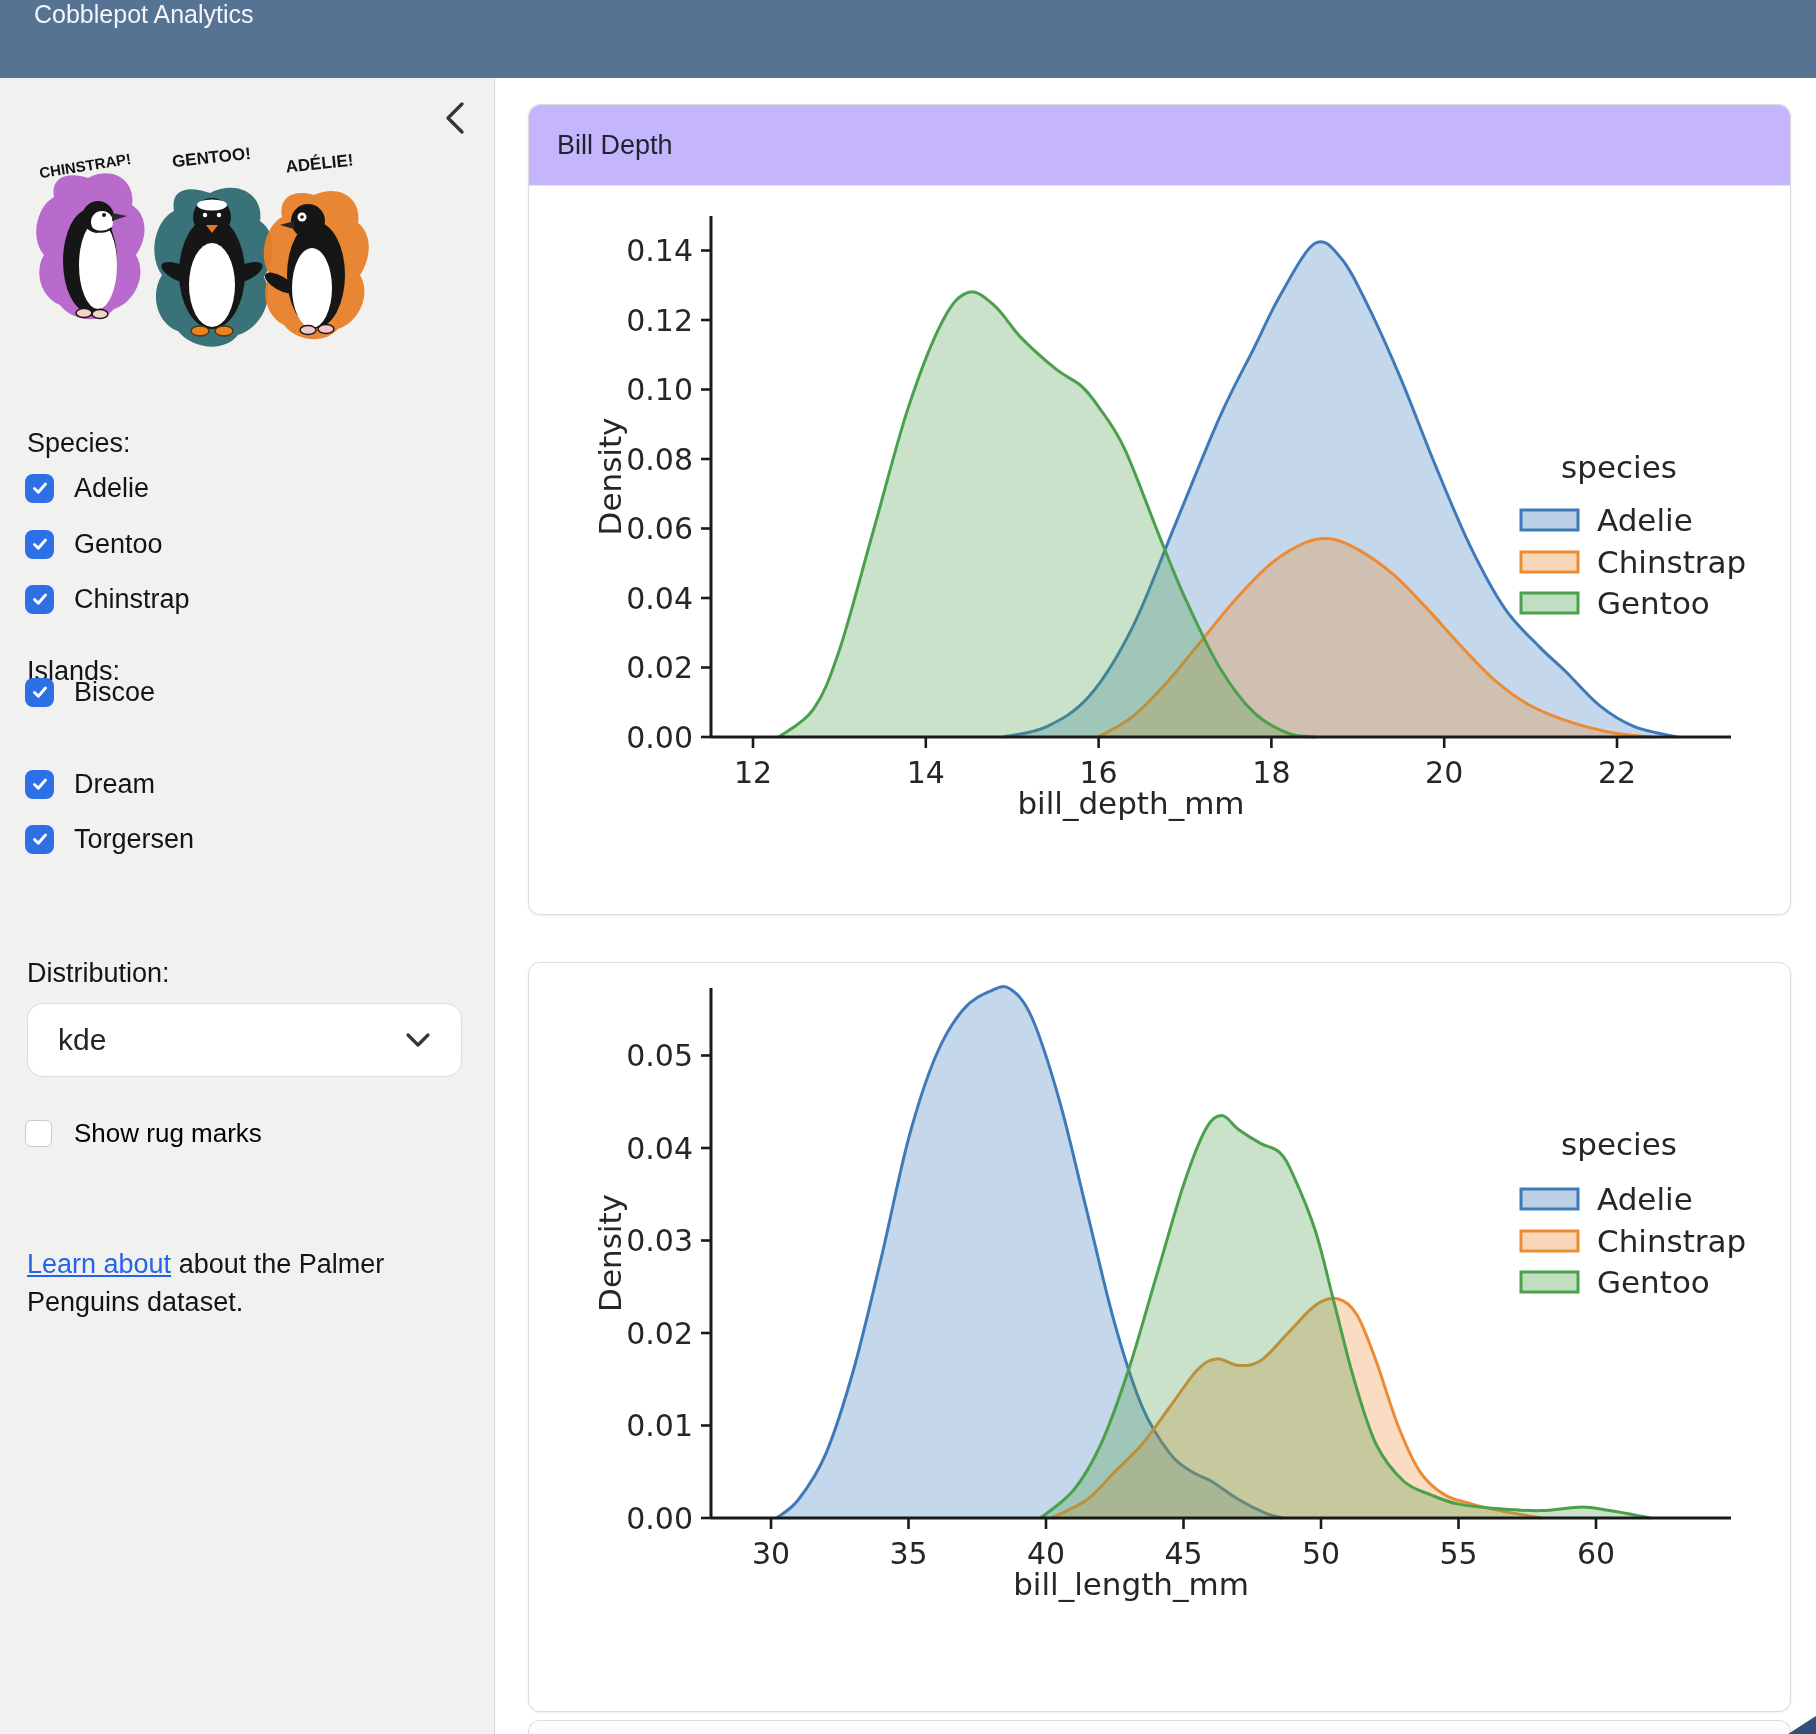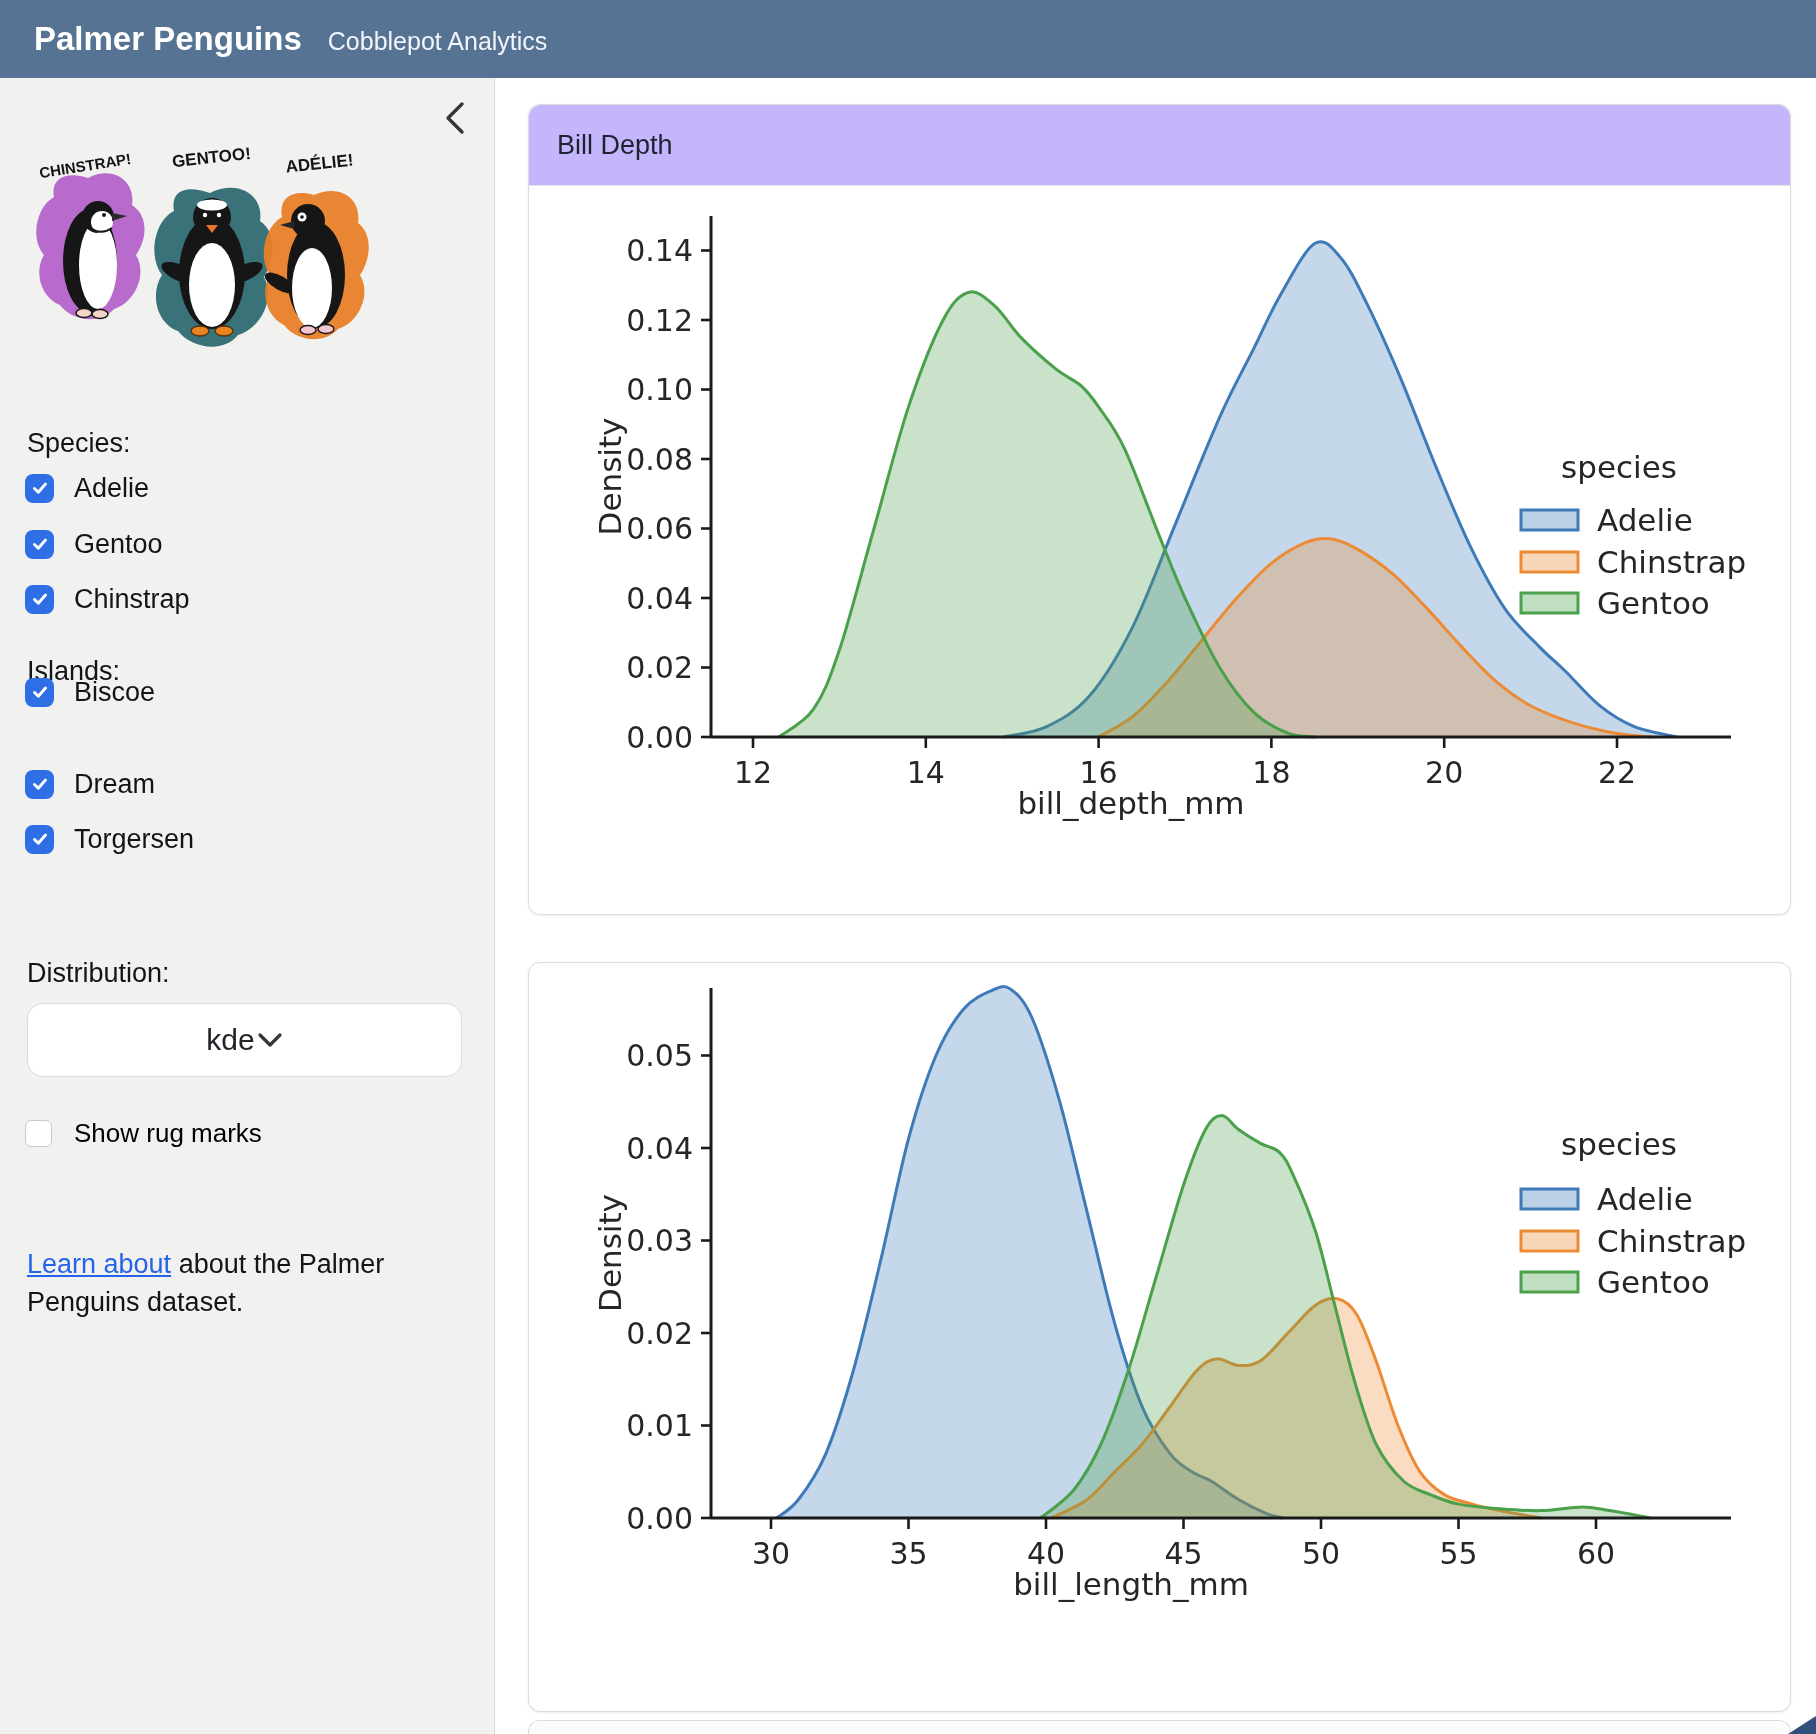--- a/index.html
+++ b/index.html
@@ -23,21 +23,21 @@
   .collapse-btn{position:absolute;left:438px;top:20px;width:34px;height:40px;cursor:pointer;}
   .artwork{position:absolute;left:28px;top:55px;width:364px;height:270px;}
   .side-label{position:absolute;left:27px;font-size:27px;color:#111418;}
   .check-row{position:absolute;left:25px;display:flex;align-items:center;gap:20px;height:36px;cursor:pointer;}
   .cb{width:29px;height:29px;border-radius:8px;background:#2e6fe6;display:flex;align-items:center;justify-content:center;flex:0 0 auto;}
   .cb.unchecked{background:#ffffff;border:1px solid #c9c9c7;border-radius:6px;box-sizing:border-box;}
   .check-row .lbl{font-size:27px;color:#111418;}
   .select-box{
     position:absolute;left:27px;top:925px;width:435px;height:74px;background:#ffffff;
     border:1px solid #dddddc;border-radius:16px;display:flex;align-items:center;
-    justify-content:center;padding:0 28px 0 30px;box-sizing:border-box;cursor:pointer;
+    justify-content:space-between;padding:0 28px 0 30px;box-sizing:border-box;cursor:pointer;
   }
   .select-box .val{font-size:30px;color:#22262b;}
   .rug-row{position:absolute;left:25px;top:1038px;display:flex;align-items:center;gap:22px;height:34px;cursor:pointer;}
   .rug-row .cb{width:27px;height:27px;}
   .learn{position:absolute;left:27px;top:1167px;width:405px;font-size:27px;line-height:38px;color:#111418;}
   .learn a{color:#2563eb;text-decoration:underline;cursor:pointer;}
   
   .card{
     position:absolute;left:528px;width:1263px;background:#ffffff;
     border:1px solid #dcdcdc;border-radius:12px;box-sizing:border-box;
@@ -57,21 +57,20 @@
   }
   .corner-wedge{
     position:absolute;right:0;bottom:0;width:0;height:0;
     border-left:28px solid transparent;border-bottom:18px solid #32507b;
   }
 </style>
 </head>
 <body>
 
 <div class="app-header">
-  <div class="title">Palmer Penguins</div>
   <div class="subtitle">Cobblepot Analytics</div>
 </div>
 
 <div class="sidebar">
 
   <div class="collapse-btn">
     <svg width="34" height="40" viewBox="0 0 34 40">
       <polyline points="24,6 10,20 24,34" fill="none" stroke="#33373c" stroke-width="3.4" stroke-linecap="round" stroke-linejoin="round"></polyline>
     </svg>
   </div>

